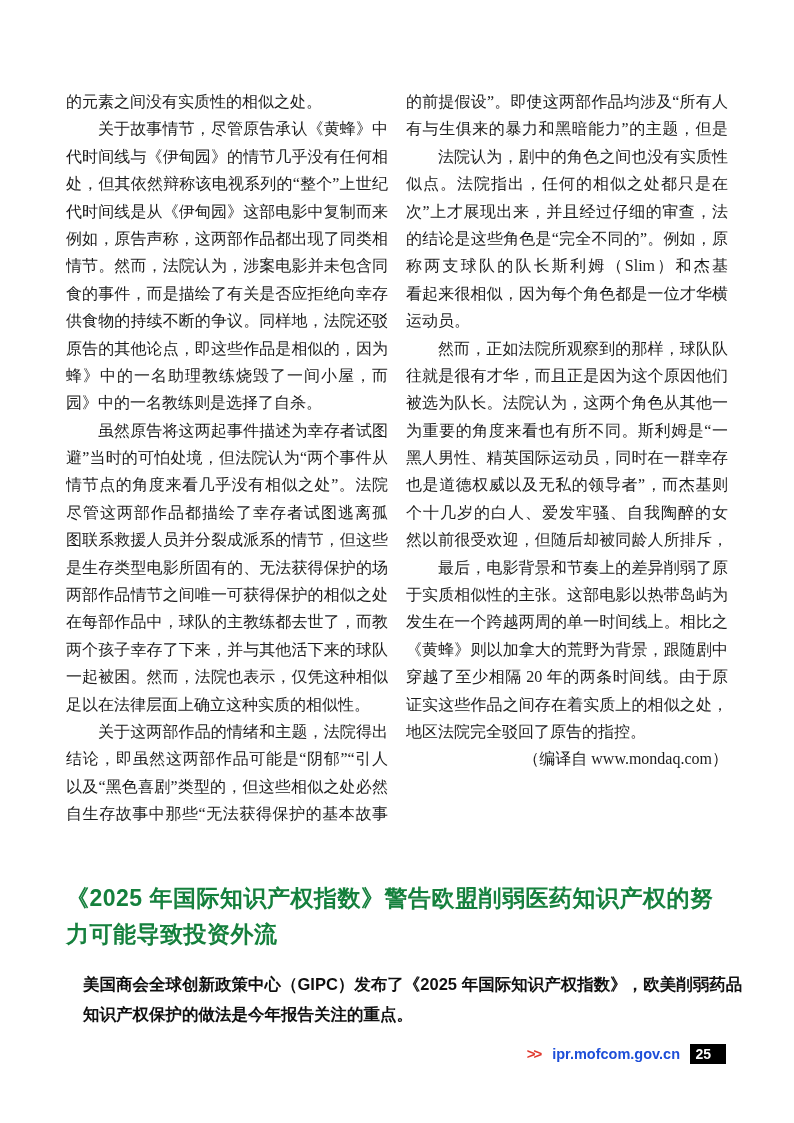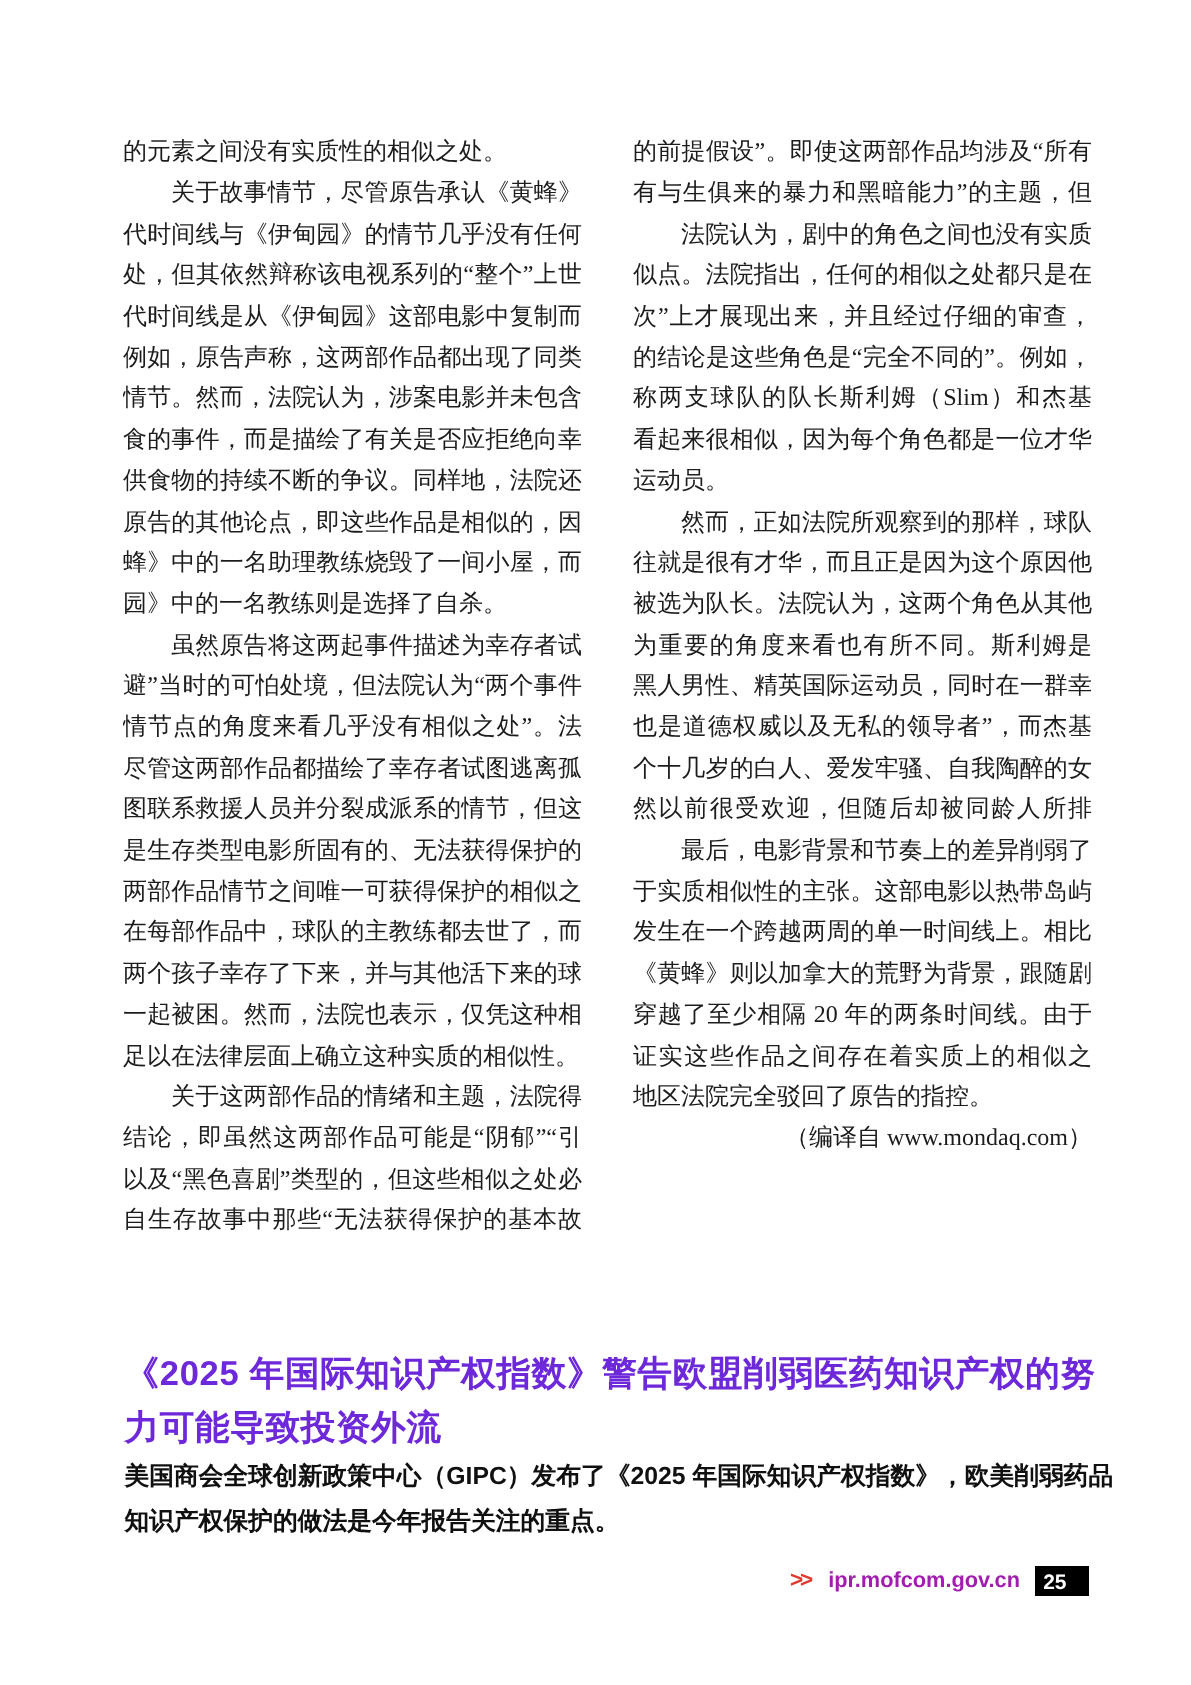--- a/index.html
+++ b/index.html
@@ -14,44 +14,44 @@
   }
   
   .columns {
     position: absolute;
     left: 66px;
     top: 88px;
     width: 662px;
     display: flex;
     gap: 18px;
   }
-  .col { width: 322px; margin-left: 16px; }
+  .col { width: 322px; }
   .line {
     font-size: 16px;
     line-height: 27.4px;
     height: 27.4px;
     text-align: justify;
     text-align-last: justify;
     overflow: hidden;
   }
   .line.ind { text-indent: 2em; }
   .line.nj { text-align: left; text-align-last: auto; }
   .line.right { text-align: center; text-align-last: right; }
   
   .headline {
     position: absolute;
     left: 66px;
     top: 880px;
     width: 662px;
-    margin: 17px;
+    margin: 0;
     font-family: "Liberation Sans", "DejaVu Sans", sans-serif;
     font-weight: 700;
     font-size: 23px;
     line-height: 36px;
-    color: #6d28d9;
+    color: #15803d;
     letter-spacing: 0.5px;
   }
   .lead {
     position: absolute;
     left: 66px;
     top: 952px;
     width: 662px;
     margin: 17px;
     font-family: "Liberation Sans", "DejaVu Sans", sans-serif;
     font-weight: 600;
@@ -72,21 +72,21 @@
   }
   .chev {
     color: #e0392e;
     font-weight: 700;
     font-size: 15px;
     letter-spacing: -2px;
     line-height: 20px;
     padding-right: 2px;
   }
   .site {
-    color: #a21caf;
+    color: #1d4ed8;
     font-weight: 700;
     font-size: 14.5px;
     line-height: 20px;
   }
   .pageno {
     background: #000000;
     color: #ffffff;
     font-weight: 700;
     font-size: 14px;
     width: 36px;

